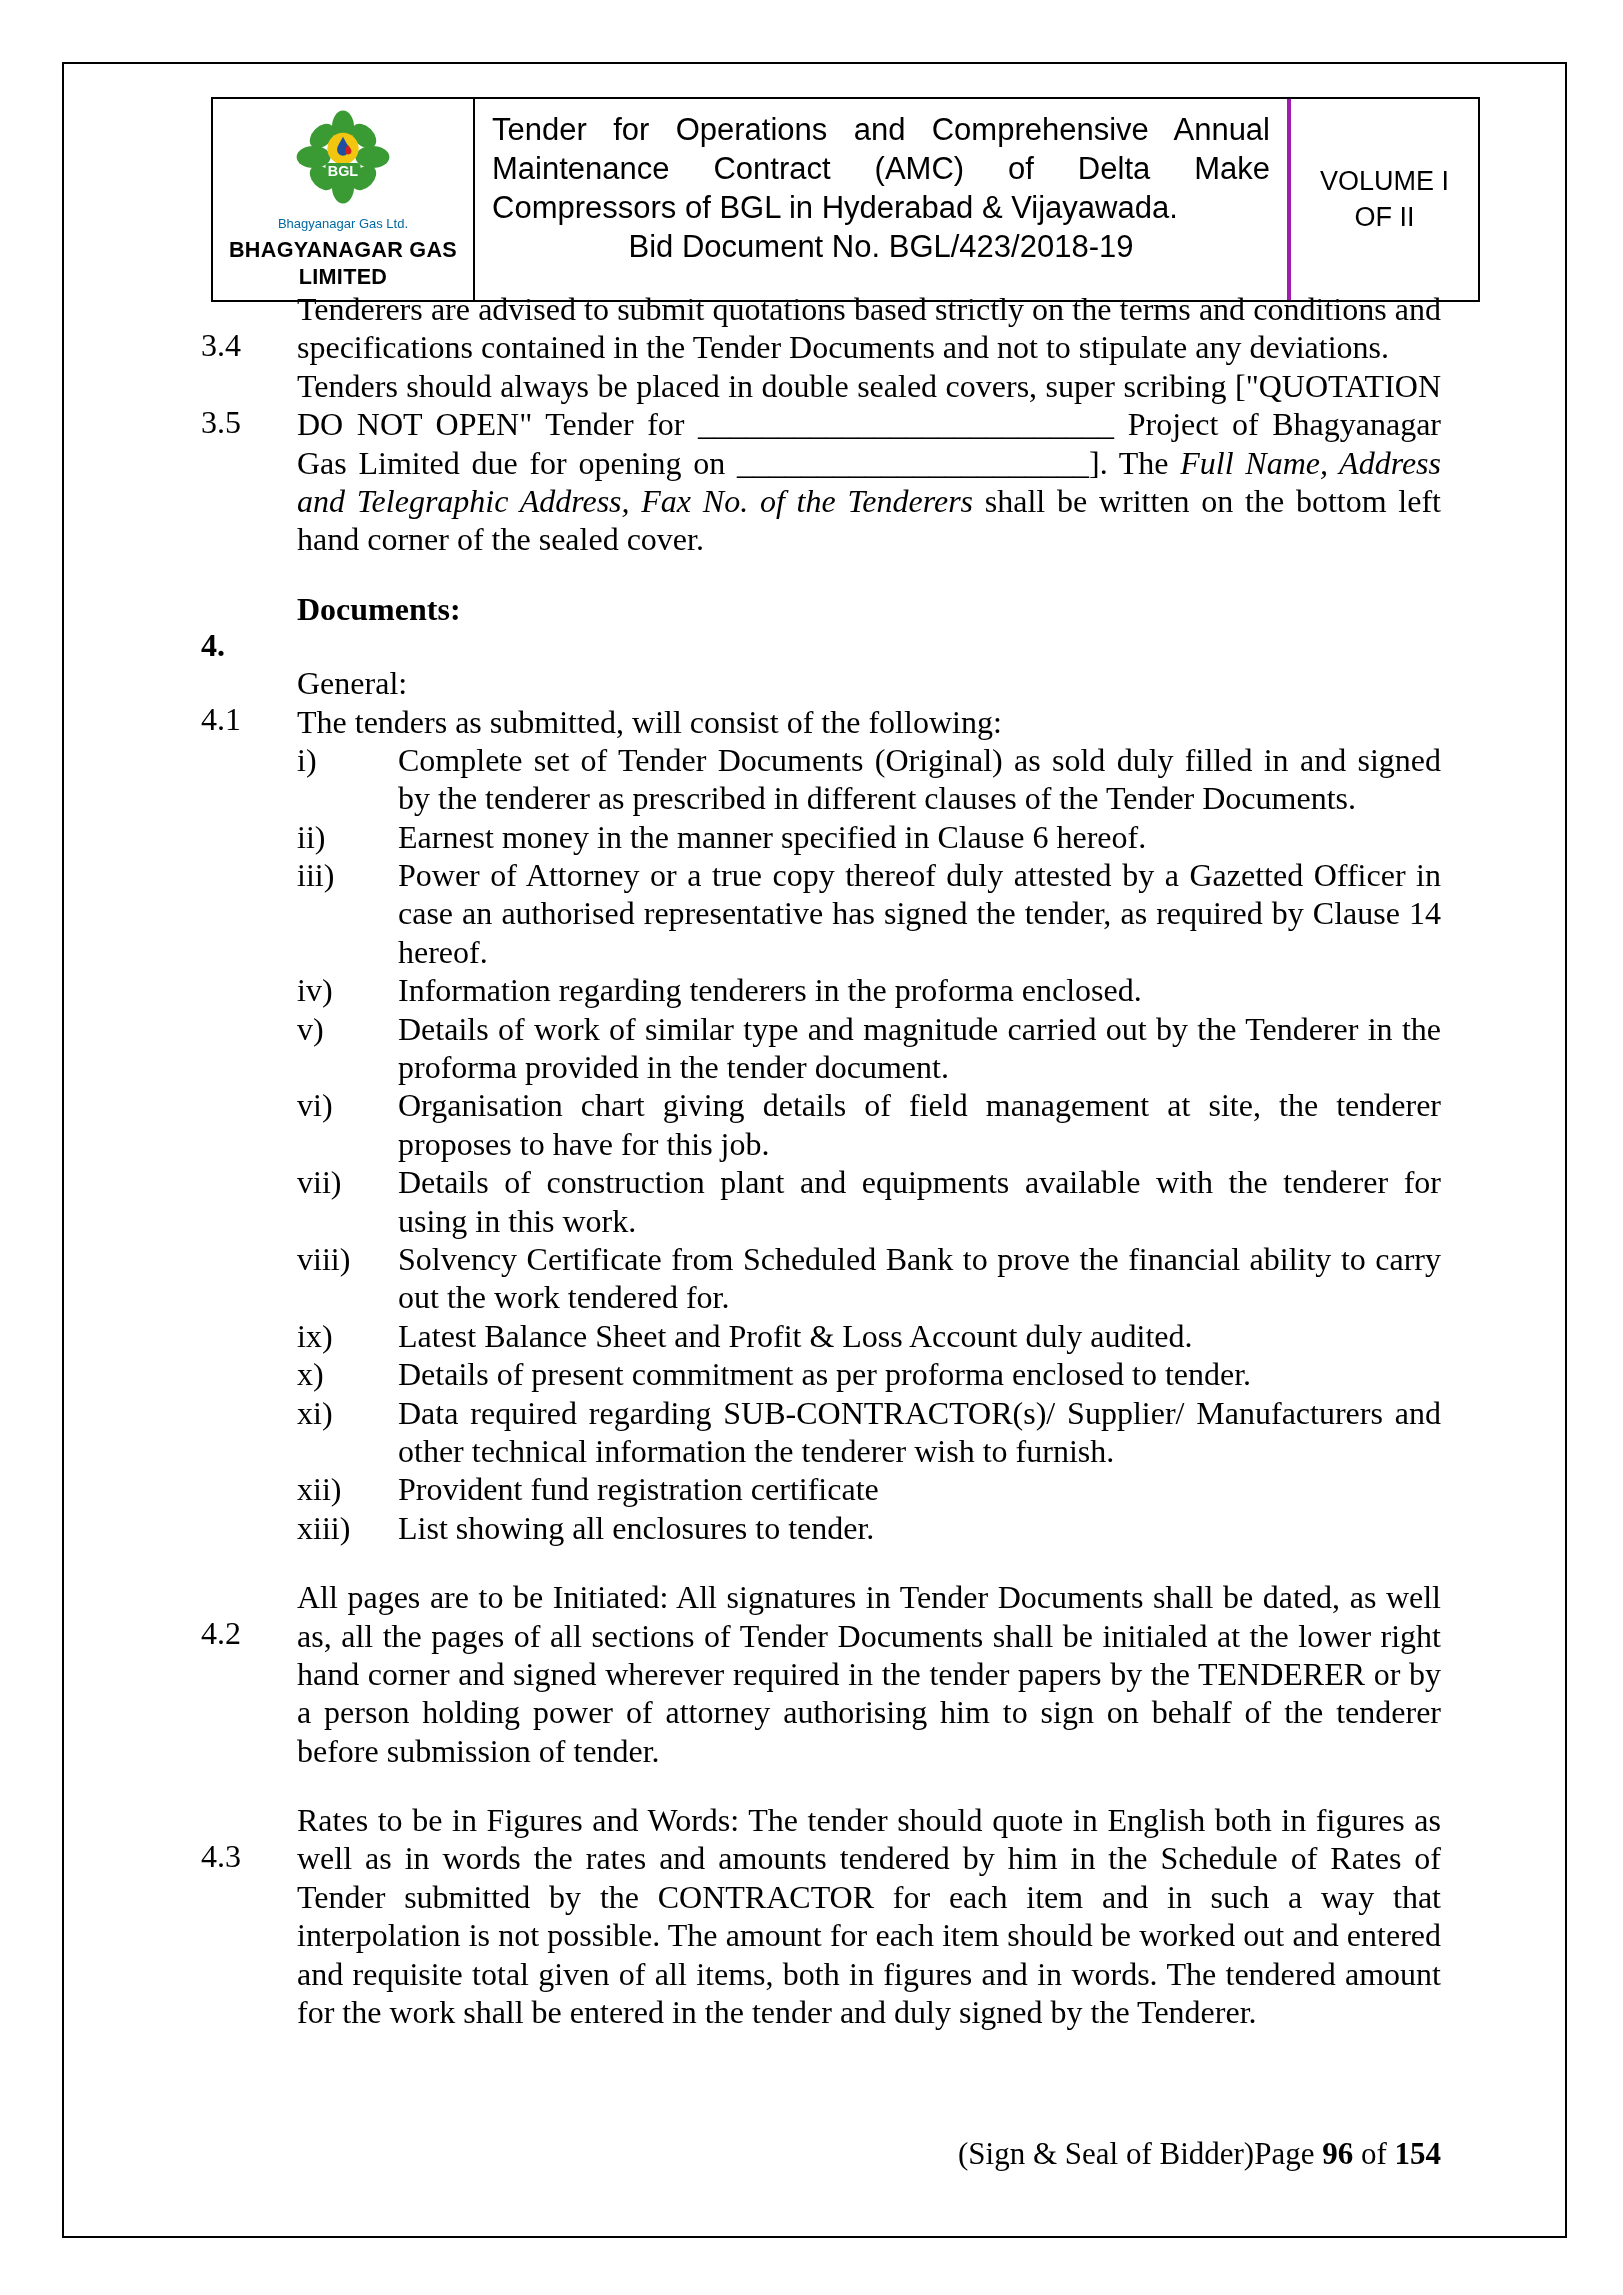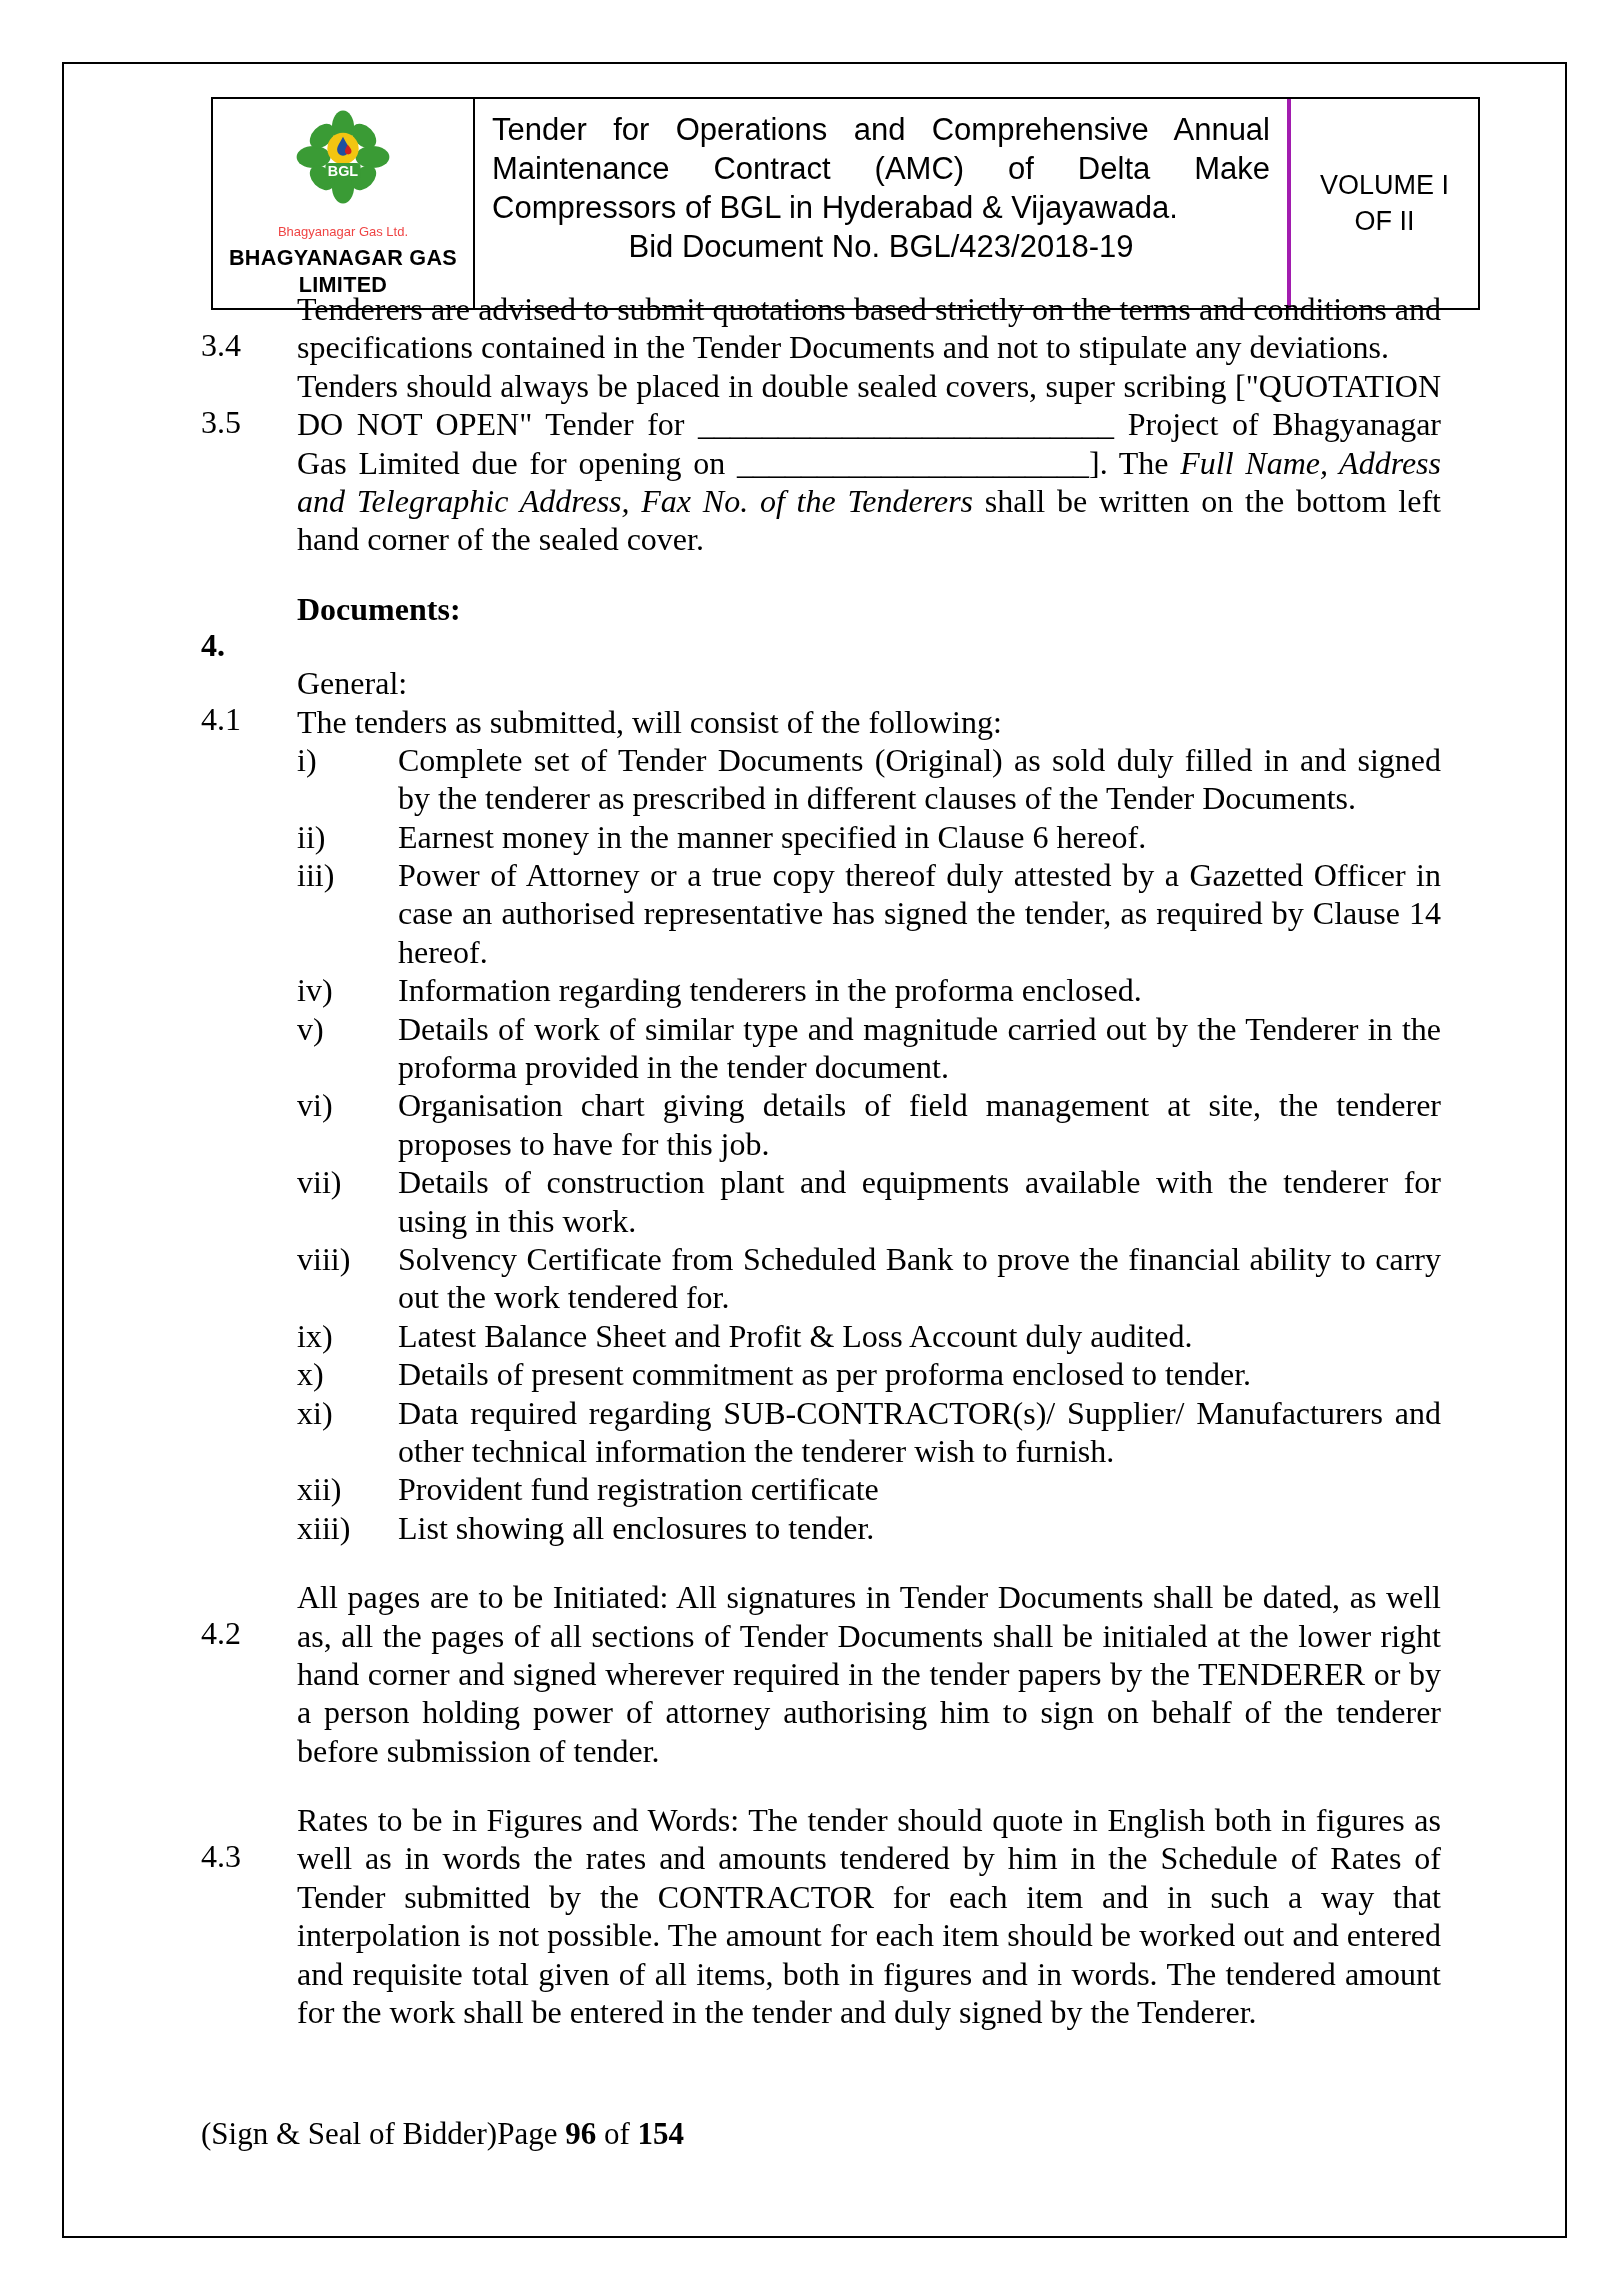--- a/index.html
+++ b/index.html
@@ -30,21 +30,21 @@
     background: #fff;
   }
   .cell-logo {
     width: 262px;
     border-right: 2px solid #000;
     display: flex; flex-direction: column;
     align-items: center; justify-content: flex-end;
     padding: 9.2px 6.5px;
     text-align: center;
   }
-  .logo-tagline { color: #ef4444; font-size: 13px; margin-top: 18px; }
+  .logo-tagline { color: #0369a1; font-size: 13px; margin-top: 10px; }
   .org-name { font-size: 21.6px; margin-top: 5.2px; line-height: 1.25; letter-spacing: 0.3px; font-weight: bold; }
   .cell-title {
     width: 816px;
     border-right: 4px solid #a21caf;
     padding: 10.5px 17px 7.9px 17px;
     font-size: 31px;
     line-height: 1.26;
   }
   .cell-title .title-text { text-align: justify; }
   .cell-title .bid-doc { text-align: center; }
@@ -68,23 +68,23 @@
   .bold { font-weight: bold; }
   .ital { font-style: italic; }
   .list-row { display: flex; }
   .list-row > .marker { width: 101px; flex-shrink: 0; }
   .list-row > .itext { flex: 1; text-align: justify; }
   
   .footer {
     position: absolute;
     left: 137px;
     width: 1240px;
-    bottom: 84px;
+    bottom: 64px;
     display: flex;
-    justify-content: flex-start;
+    justify-content: flex-end;
     font-size: 31px;
   }
 </style>
 </head>
 <body>
 
 <div class="frame">
 
   <div class="header-table">
 

